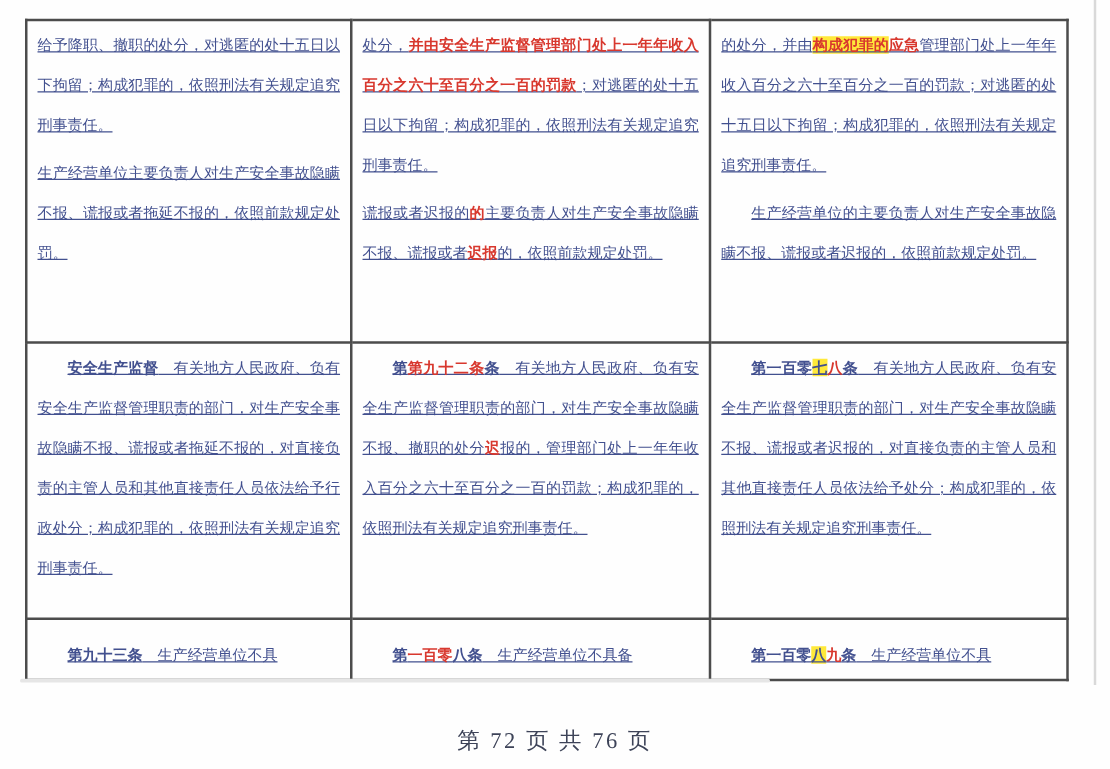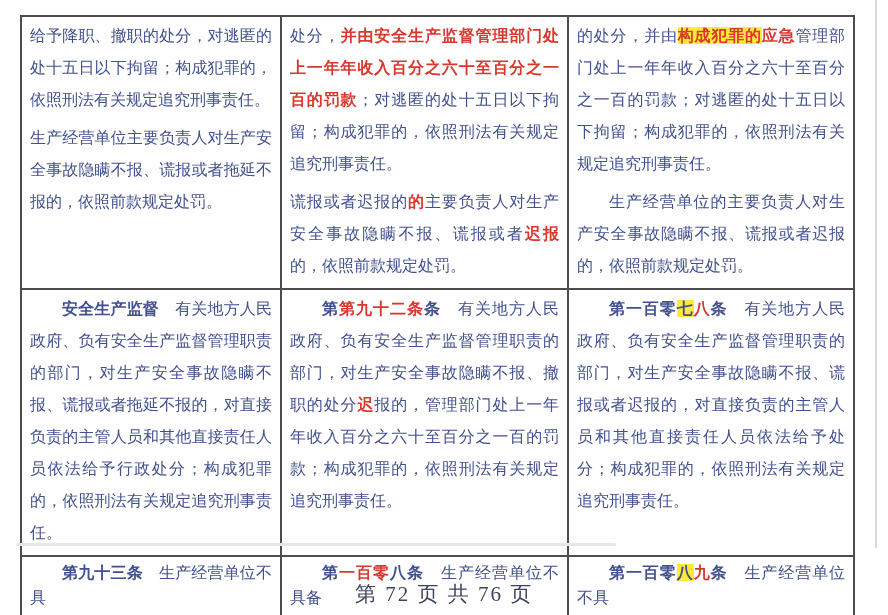--- a/index.html
+++ b/index.html
@@ -17,37 +17,37 @@
     font-family:"Liberation Serif","DejaVu Serif",serif;
     overflow:hidden;position:relative;
   }
   .page{position:relative;width:888px;height:615px;}
   .tbl-wrap{position:absolute;left:20px;top:15px;}
   table{border-collapse:collapse;table-layout:fixed;width:833px;}
   td{
     border:2px solid var(--border-dark);
     vertical-align:top;overflow:hidden;
     padding:3px 8px 0 8px;
-    font-size:16px;line-height:32px;
-    text-align:justify;color:var(--ink-blue);
+    font-size:12px;line-height:32px;
+    text-align:justify;color:var(--ink-blue);text-decoration:underline;
   }
   tr.r1{height:258px;}
   tr.r2{height:221px;}
   tr.r3{height:28px;}
-  tr.r3 td{line-height:25px;padding-top:3px;}
+  tr.r3 td{line-height:25px;padding-top:16px;}
   p{margin:0 0 6px 0;}
   p.indent{text-indent:2em;}
   .s-blue{color:var(--ink-blue);}
   .s-blue-bold{color:var(--ink-blue);font-weight:700;}
   .s-red-bold{color:var(--ink-red);font-weight:700;}
   .s-red-hl{color:var(--ink-red);font-weight:700;background:var(--hl-yellow);}
   .s-blue-bold-hl{color:var(--ink-blue);font-weight:700;background:var(--hl-yellow);}
   .footer{
     position:absolute;left:0;top:580px;width:888px;
-    text-align:center;font-size:21px;letter-spacing:2px;
+    text-align:center;font-size:18px;letter-spacing:2px;
     color:var(--footer-ink);
   }
   .edge-line{
     position:absolute;left:875px;top:0;width:2px;height:548px;
     background:var(--edge-gray);
   }
   .scan-shadow{
     position:absolute;left:16px;top:543px;width:600px;height:3px;
     background:#e6e6e6;border-radius:2px;
   }

